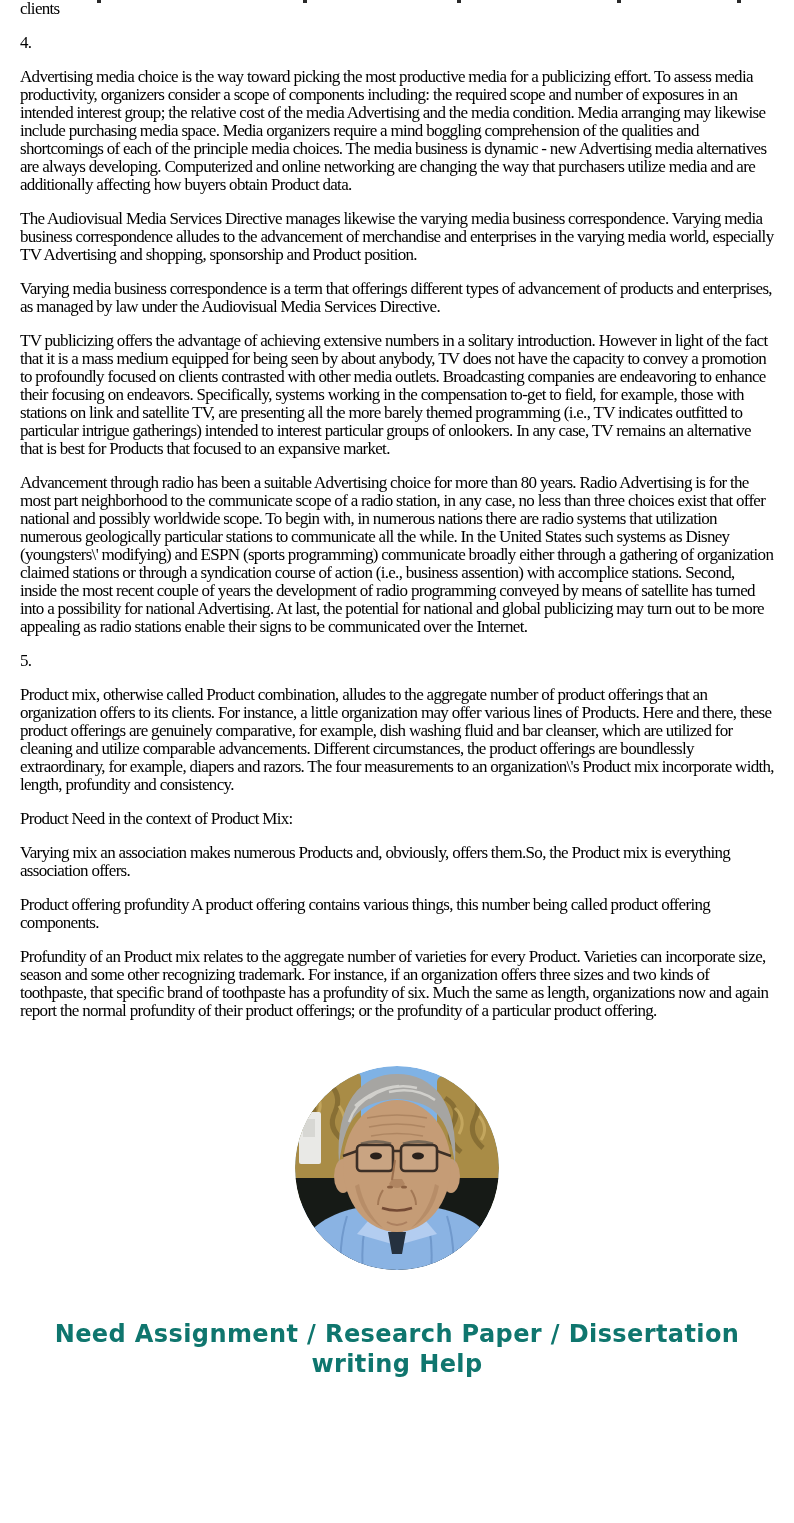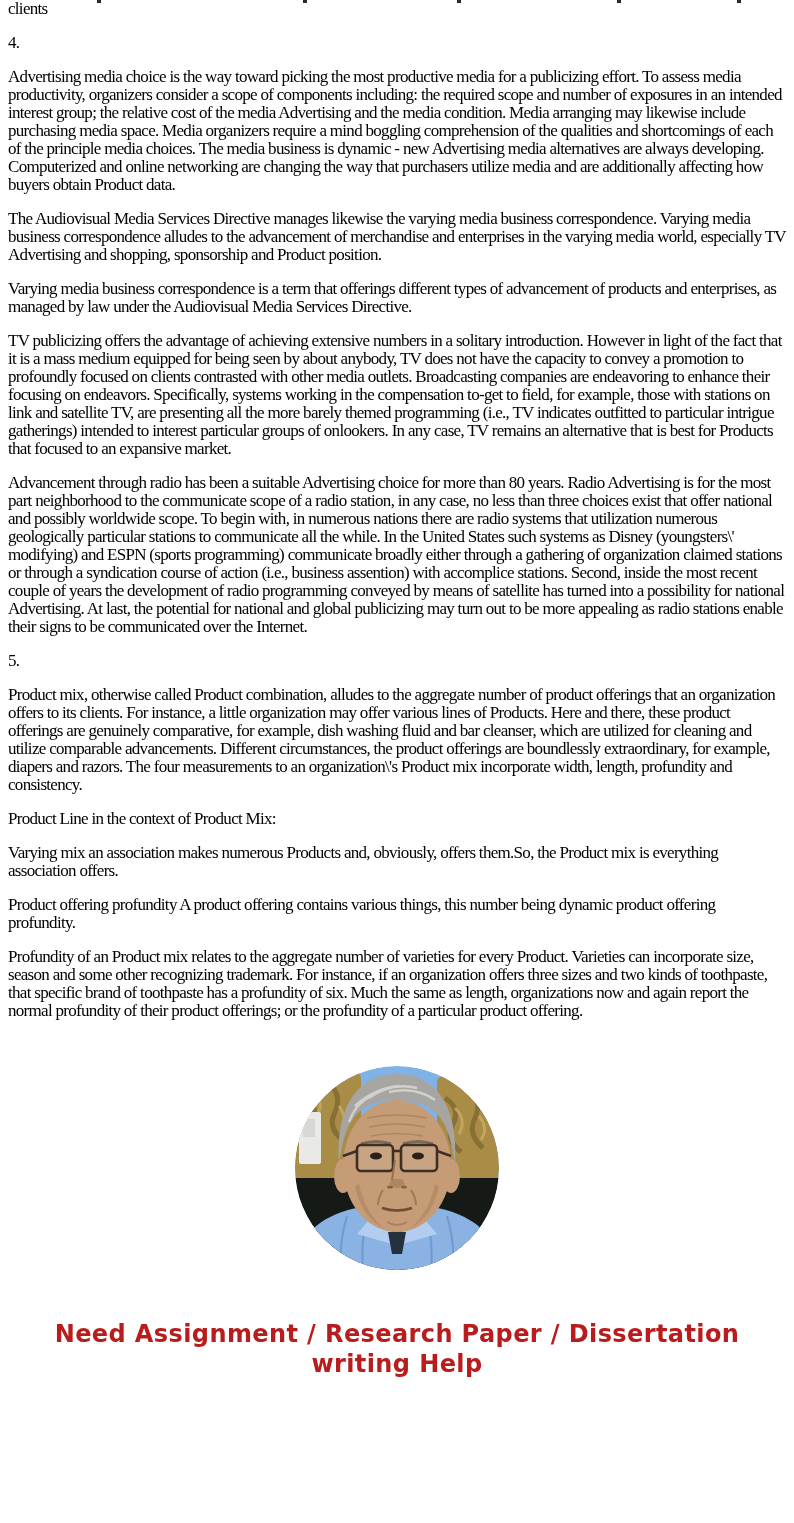--- a/index.html
+++ b/index.html
@@ -1,31 +1,31 @@
 <!DOCTYPE html>
 <html><head>
 <meta charset="utf-8">
 <style>
   html,body{margin:0;padding:0;}
   body{width:794px;height:1523px;overflow:hidden;background:#ffffff;position:relative;}
-  .doc{padding:0 8px;font-family:"Liberation Serif",serif;font-size:17px;line-height:18px;
+  .doc{padding:0 20px;font-family:"Liberation Serif",serif;font-size:17px;line-height:18px;
        letter-spacing:-0.7px;color:#000;}
   .doc p{margin:16px 0;}
   .doc p.frag{margin:0 0 16px 0;}
   .tips{position:absolute;top:0;left:0;width:794px;height:4px;}
   .tip{position:absolute;top:0;width:4px;height:3px;background:#2a2a2a;}
   .tip:nth-child(1){left:97px;}
   .tip:nth-child(2){left:303px;}
   .tip:nth-child(3){left:457px;}
   .tip:nth-child(4){left:617px;}
   .tip:nth-child(5){left:737px;}
   .avatar{width:204px;height:204px;margin:46px auto 0 auto;border-radius:50%;overflow:hidden;}
   .avatar svg{display:block;}
   .footer{margin:49px auto 0 auto;max-width:772px;text-align:center;
-          font-family:"DejaVu Sans",sans-serif;font-weight:bold;color:#b91c1c;
+          font-family:"DejaVu Sans",sans-serif;font-weight:bold;color:#0f766e;
           font-size:24px;line-height:30px;letter-spacing:0.4px;}
 </style>
 </head>
 <body>
 
 <div class="tips">
   <span class="tip"></span>
   <span class="tip"></span>
   <span class="tip"></span>
   <span class="tip"></span>
@@ -35,23 +35,23 @@
 <div class="doc">
   <p class="frag">clients</p>
   <p>4.</p>
   <p>Advertising media choice is the way toward picking the most productive media for a publicizing effort. To assess media productivity, organizers consider a scope of components including: the required scope and number of exposures in an intended interest group; the relative cost of the media Advertising and the media condition. Media arranging may likewise include purchasing media space. Media organizers require a mind boggling comprehension of the qualities and shortcomings of each of the principle media choices. The media business is dynamic - new Advertising media alternatives are always developing. Computerized and online networking are changing the way that purchasers utilize media and are additionally affecting how buyers obtain Product data.</p>
   <p>The Audiovisual Media Services Directive manages likewise the varying media business correspondence. Varying media business correspondence alludes to the advancement of merchandise and enterprises in the varying media world, especially TV Advertising and shopping, sponsorship and Product position.</p>
   <p>Varying media business correspondence is a term that offerings different types of advancement of products and enterprises, as managed by law under the Audiovisual Media Services Directive.</p>
   <p>TV publicizing offers the advantage of achieving extensive numbers in a solitary introduction. However in light of the fact that it is a mass medium equipped for being seen by about anybody, TV does not have the capacity to convey a promotion to profoundly focused on clients contrasted with other media outlets. Broadcasting companies are endeavoring to enhance their focusing on endeavors. Specifically, systems working in the compensation to-get to field, for example, those with stations on link and satellite TV, are presenting all the more barely themed programming (i.e., TV indicates outfitted to particular intrigue gatherings) intended to interest particular groups of onlookers. In any case, TV remains an alternative that is best for Products that focused to an expansive market.</p>
   <p>Advancement through radio has been a suitable Advertising choice for more than 80 years. Radio Advertising is for the most part neighborhood to the communicate scope of a radio station, in any case, no less than three choices exist that offer national and possibly worldwide scope. To begin with, in numerous nations there are radio systems that utilization numerous geologically particular stations to communicate all the while. In the United States such systems as Disney (youngsters\' modifying) and ESPN (sports programming) communicate broadly either through a gathering of organization claimed stations or through a syndication course of action (i.e., business assention) with accomplice stations. Second, inside the most recent couple of years the development of radio programming conveyed by means of satellite has turned into a possibility for national Advertising. At last, the potential for national and global publicizing may turn out to be more appealing as radio stations enable their signs to be communicated over the Internet.</p>
   <p>5.</p>
   <p>Product mix, otherwise called Product combination, alludes to the aggregate number of product offerings that an organization offers to its clients. For instance, a little organization may offer various lines of Products. Here and there, these product offerings are genuinely comparative, for example, dish washing fluid and bar cleanser, which are utilized for cleaning and utilize comparable advancements. Different circumstances, the product offerings are boundlessly extraordinary, for example, diapers and razors. The four measurements to an organization\'s Product mix incorporate width, length, profundity and consistency.</p>
-  <p>Product Line in the context of Product Mix:</p>
+  <p>Product Need in the context of Product Mix:</p>
   <p>Varying mix an association makes numerous Products and, obviously, offers them.So, the Product mix is everything association offers.</p>
-  <p>Product offering profundity A product offering contains various things, this number being dynamic product offering profundity.</p>
+  <p>Product offering profundity A product offering contains various things, this number being called product offering components.</p>
   <p>Profundity of an Product mix relates to the aggregate number of varieties for every Product. Varieties can incorporate size, season and some other recognizing trademark. For instance, if an organization offers three sizes and two kinds of toothpaste, that specific brand of toothpaste has a profundity of six. Much the same as length, organizations now and again report the normal profundity of their product offerings; or the profundity of a particular product offering.</p>
 
   <div class="avatar">
     <svg width="204" height="204" viewBox="0 0 204 204">
       <defs>
         <clipPath id="circ">
             <circle cx="102" cy="102" r="102"></circle>
           </clipPath>
       </defs>
       <g clip-path="url(#circ)">

